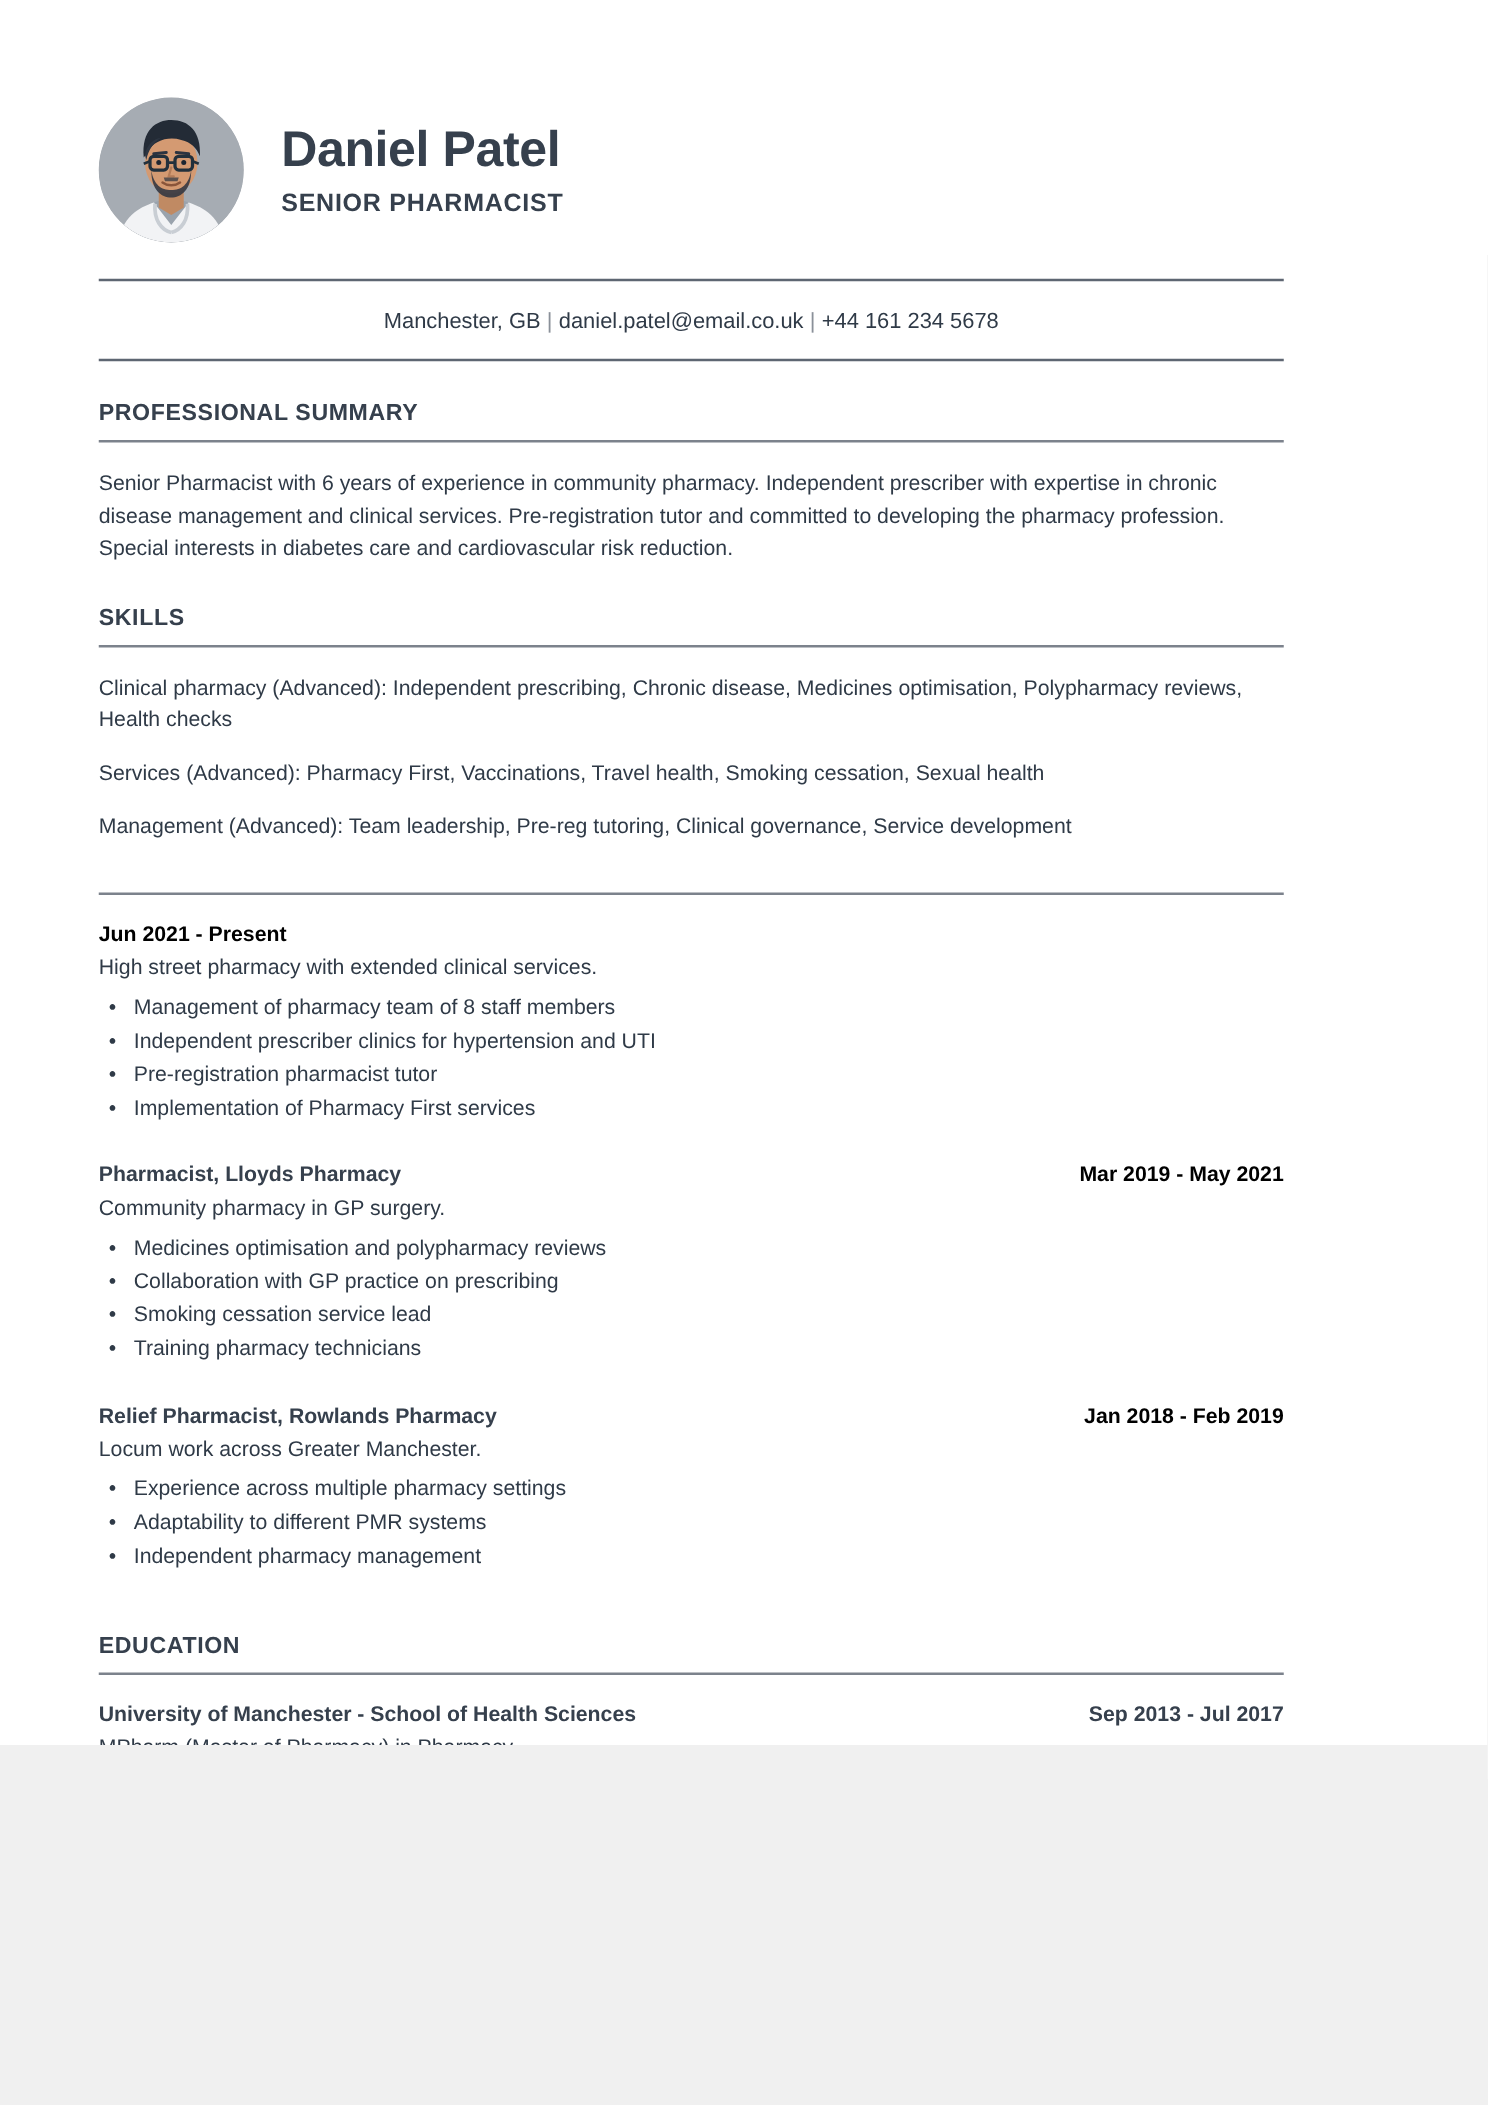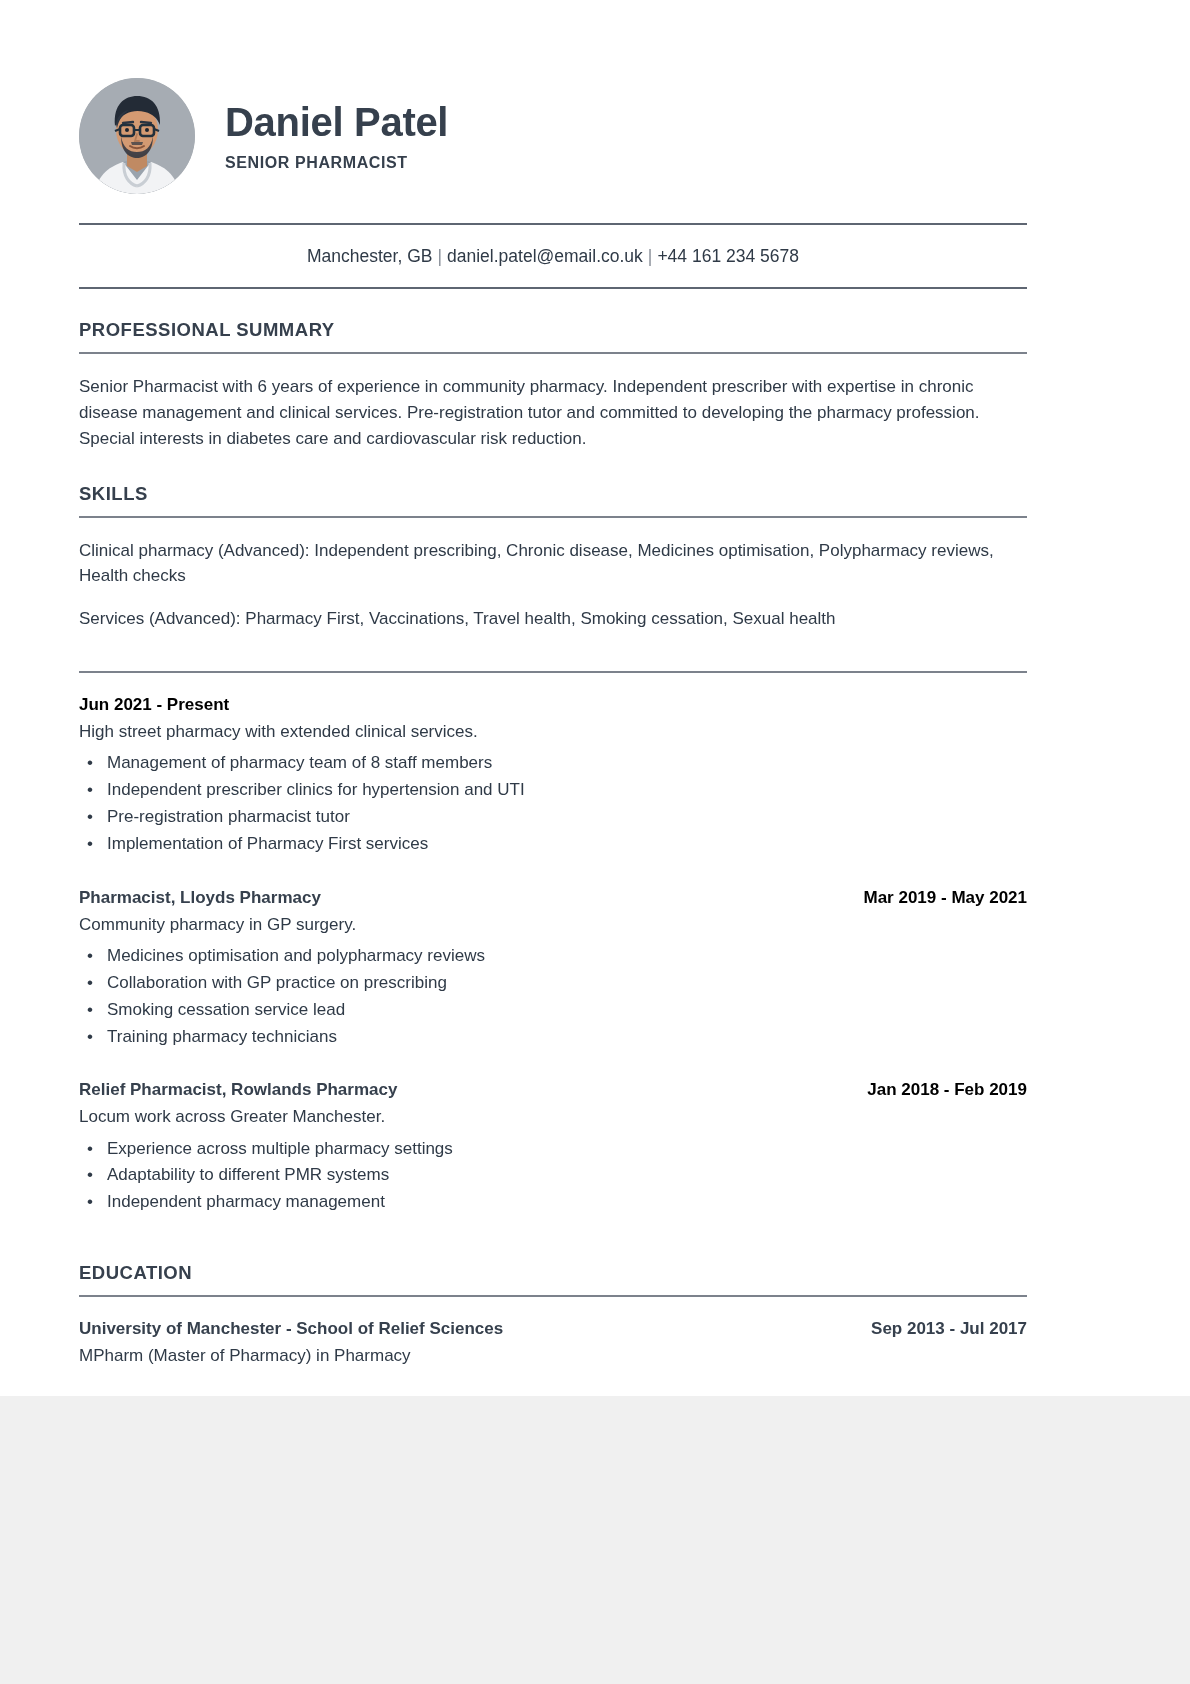--- a/index.html
+++ b/index.html
@@ -53,21 +53,21 @@
   .name {
     font-size: 40px;
     font-weight: 700;
     color: #36404d;
     letter-spacing: -0.3px;
     line-height: 1.15;
     margin-bottom: 8px;
   }
 
   .jobtitle {
-    font-size: 16px;
+    font-size: 20px;
     font-weight: 700;
     color: #36404d;
     letter-spacing: 0.6px;
     line-height: 1.2;
   }
 
   .rule-strong {
     border: 0;
     border-top: 2px solid #5e6672;
     margin-top: 29px;
@@ -266,20 +266,21 @@
       <div class="section-title">PROFESSIONAL SUMMARY</div>
       <hr class="rule-section">
       <div class="body-text">Senior Pharmacist with 6 years of experience in community pharmacy. Independent prescriber with expertise in chronic disease management and clinical services. Pre-registration tutor and committed to developing the pharmacy profession. Special interests in diabetes care and cardiovascular risk reduction.</div>
     </div>
 
     <div class="section">
       <div class="section-title">SKILLS</div>
       <hr class="rule-section">
       <div class="skill-line">Clinical pharmacy (Advanced): Independent prescribing, Chronic disease, Medicines optimisation, Polypharmacy reviews, Health checks</div>
       <div class="skill-line">Services (Advanced): Pharmacy First, Vaccinations, Travel health, Smoking cessation, Sexual health</div>
+      <div class="skill-line">Management (Advanced): Team leadership, Pre-reg tutoring, Clinical governance, Service development</div>
     </div>
 
     <div class="section" style="margin-top:40px">
       <hr class="rule-section">
 
       <div class="job">
         <div class="job-head">
           <div class="job-dates">Jun 2021 - Present</div>
         </div>
         <div class="job-sub">High street pharmacy with extended clinical services.</div>
@@ -317,21 +318,21 @@
           <li><span class="dot">•</span><span>Independent pharmacy management</span></li>
         </ul>
       </div>
     </div>
 
     <div class="section" style="margin-top:46px">
       <div class="section-title">EDUCATION</div>
       <hr class="rule-section">
       <div>
         <div class="edu-head">
-          <div class="edu-school">University of Manchester - School of Relief Sciences</div>
+          <div class="edu-school">University of Manchester - School of Health Sciences</div>
           <div class="edu-dates">Sep 2013 - Jul 2017</div>
         </div>
         <div class="edu-degree">MPharm (Master of Pharmacy) in Pharmacy</div>
       </div>
     </div>
 
   </div>
 </div>
 
 </body></html>

